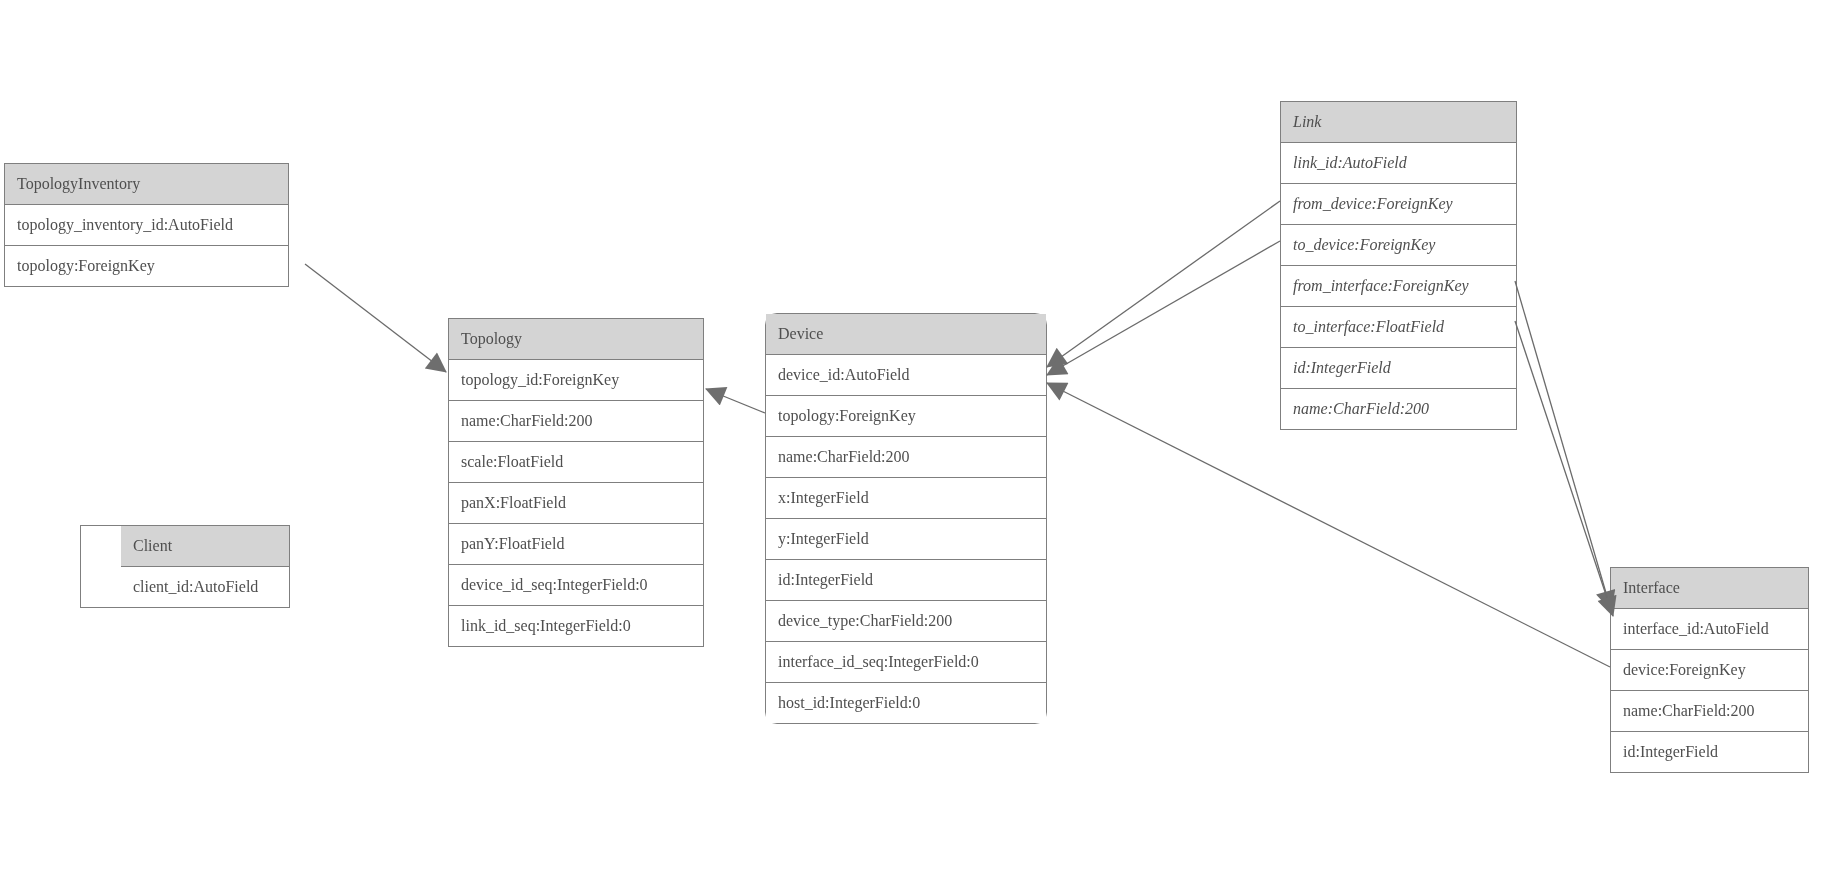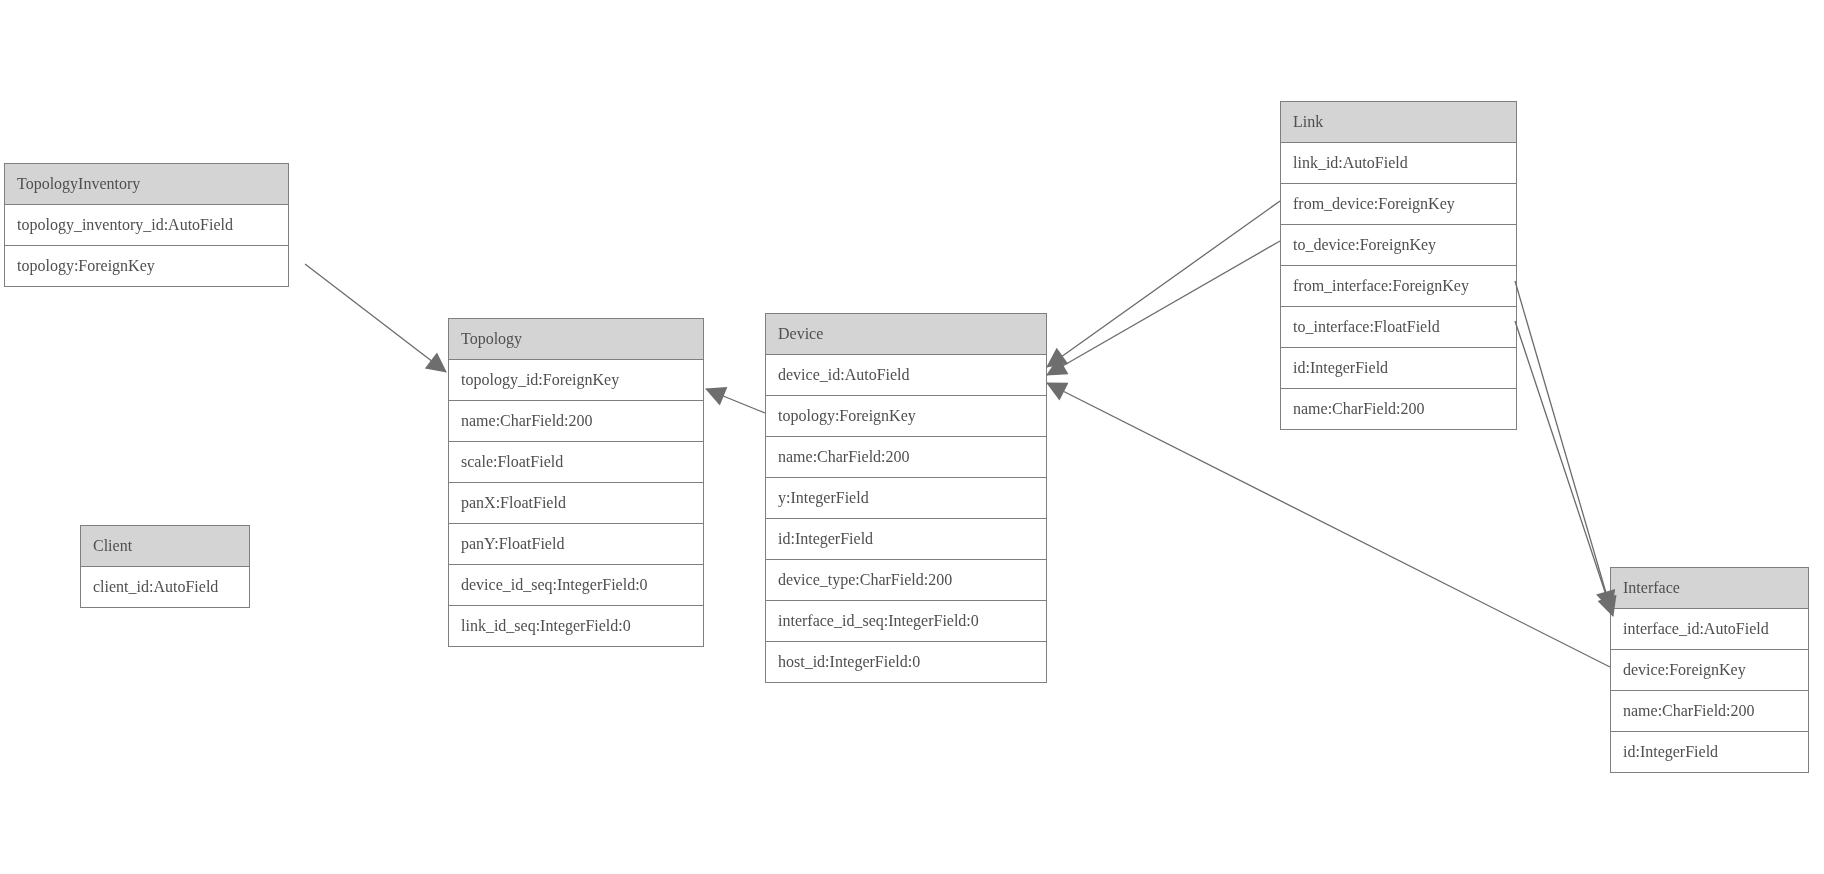--- a/index.html
+++ b/index.html
@@ -55,36 +55,37 @@
     <div class="entity" style="left: 448px; top: 318px; width: 254px;">
       <div class="entity-header">Topology</div>
       <div class="entity-row">topology_id:ForeignKey</div>
       <div class="entity-row">name:CharField:200</div>
       <div class="entity-row">scale:FloatField</div>
       <div class="entity-row">panX:FloatField</div>
       <div class="entity-row">panY:FloatField</div>
       <div class="entity-row">device_id_seq:IntegerField:0</div>
       <div class="entity-row">link_id_seq:IntegerField:0</div>
     </div>
-    <div class="entity" style="left: 80px; top: 525px; width: 168px;">
+    <div class="entity" style="left: 80px; top: 525px; width: 168px; padding-left: 40px;">
       <div class="entity-header">Client</div>
       <div class="entity-row">client_id:AutoField</div>
     </div>
-    <div class="entity" style="left: 765px; top: 313px; width: 280px;">
+    <div class="entity" style="left: 765px; top: 313px; width: 280px; border-radius: 12px;">
       <div class="entity-header">Device</div>
       <div class="entity-row">device_id:AutoField</div>
       <div class="entity-row">topology:ForeignKey</div>
       <div class="entity-row">name:CharField:200</div>
+      <div class="entity-row">x:IntegerField</div>
       <div class="entity-row">y:IntegerField</div>
       <div class="entity-row">id:IntegerField</div>
       <div class="entity-row">device_type:CharField:200</div>
       <div class="entity-row">interface_id_seq:IntegerField:0</div>
       <div class="entity-row">host_id:IntegerField:0</div>
     </div>
-    <div class="entity" style="left: 1280px; top: 101px; width: 235px;">
+    <div class="entity" style="left: 1280px; top: 101px; width: 235px; font-style: italic;">
       <div class="entity-header">Link</div>
       <div class="entity-row">link_id:AutoField</div>
       <div class="entity-row">from_device:ForeignKey</div>
       <div class="entity-row">to_device:ForeignKey</div>
       <div class="entity-row">from_interface:ForeignKey</div>
       <div class="entity-row">to_interface:FloatField</div>
       <div class="entity-row">id:IntegerField</div>
       <div class="entity-row">name:CharField:200</div>
     </div>
     <div class="entity" style="left: 1610px; top: 567px; width: 197px;">

